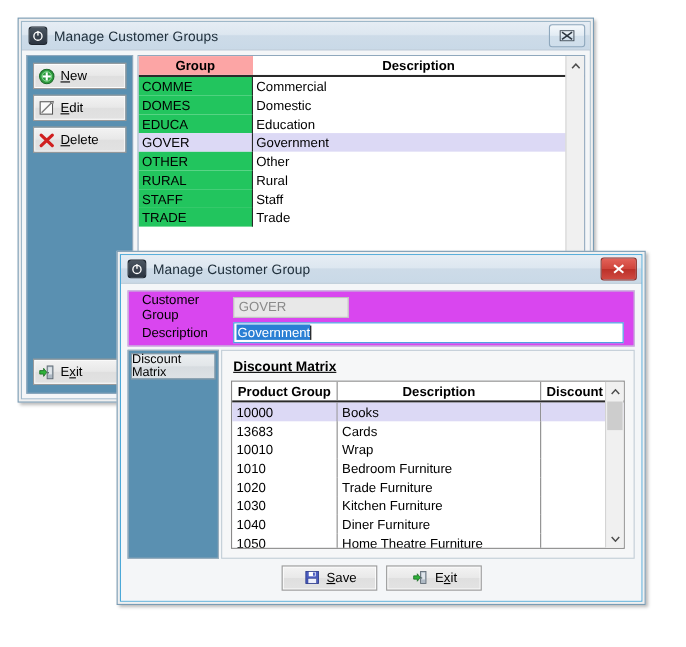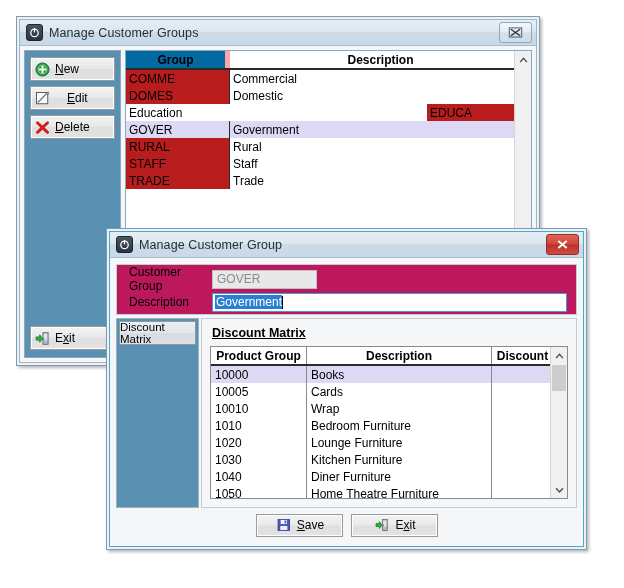--- a/index.html
+++ b/index.html
@@ -95,21 +95,21 @@
     box-shadow: inset 0 0 0 1px #fdfdfd;
     display: flex; align-items: center;
     box-sizing: border-box;
     cursor: pointer;
     font-size: 12px;
   }
   .tool-btn .ico { width: 22px; flex: none; display: flex; align-items: center; justify-content: center; }
   .tool-btn .lbl { flex: 1 1 auto; text-align: left; padding-left: 2px; }
   .tool-btn u { text-decoration: underline; }
   #btn-new { top: 6px; align-items: center; }
-  #btn-edit { top: 35px; gap: 12px; }
+  #btn-edit { top: 35px; }
   #btn-delete { top: 64px; }
   #btn-exit-1 { bottom: 7px; }
 
   .grid-wrap {
     position: absolute;
     top: 4px; left: 105px; right: 4px;
     height: 186px;
     background: #ffffff;
     border: 1px solid #8fa8bd;
     box-sizing: border-box;
@@ -120,22 +120,22 @@
     background: #ffffff;
     border-bottom: 2px solid #2a2a2a;
     box-sizing: border-box;
     font-weight: bold;
     font-size: 12px;
   }
   .grid-head .cell { display: flex; align-items: center; justify-content: center; box-sizing: border-box; }
   .grid-rows { position: relative; }
   .grid-row { display: flex; height: 17px; font-size: 12px; box-sizing: border-box; }
   .grid-row .cell { display: flex; align-items: center; box-sizing: border-box; padding-left: 3px; overflow: hidden; white-space: nowrap; }
-  .c-group { width: 104px; background: #b91c1c; border-right: 1px solid #2a2a2a; }
-  .grid-head .c-group { background: #0369a1; border-right: 5px solid #fca5a5; }
+  .c-group { width: 104px; background: #22c55e; border-right: 1px solid #2a2a2a; }
+  .grid-head .c-group { background: #fca5a5; border-right: 1px solid #fca5a5; }
   .c-desc { flex: 1 1 auto; background: #ffffff; }
   .grid-row.selected .c-group, .grid-row.selected .c-desc { background: #dcd9f5; }
 
   
   .vscroll {
     position: absolute; top: 0; right: 0; bottom: 0; width: 17px;
     background: #f0f0f0;
     border-left: 1px solid #d4d4d4;
     box-sizing: border-box;
   }
@@ -156,21 +156,21 @@
   #win-group .win-body {
     position: absolute; top: 26px; left: 0; right: 0; bottom: 0;
     background: #f4f6f8;
     padding: 6px;
     box-sizing: border-box;
   }
   .form-area {
     position: absolute;
     top: 6px; left: 6px; right: 6px;
     height: 51px;
-    background: #be185d;
+    background: #d946ef;
     border: 1px solid #c2cdd6;
     box-sizing: border-box;
   }
   .field-row { position: absolute; left: 0; right: 0; height: 22px; display: flex; align-items: center; }
   #fr-group { top: 3px; }
   #fr-desc { top: 26px; }
   .field-label { width: 95px; padding-left: 12px; font-size: 12px; box-sizing: border-box; }
   .input-disabled {
     width: 105px; height: 19px;
     background: #e8e8e8;
@@ -349,26 +349,30 @@
           <div class="grid-rows" id="groups-rows">
               <div class="grid-row">
                 <div class="cell c-group">COMME</div>
                 <div class="cell c-desc">Commercial</div>
               </div>
               <div class="grid-row">
                 <div class="cell c-group">DOMES</div>
                 <div class="cell c-desc">Domestic</div>
               </div>
               <div class="grid-row">
+                <div class="cell c-group">EDUCA</div>
                 <div class="cell c-desc">Education</div>
-                <div class="cell c-group">EDUCA</div>
               </div>
               <div class="grid-row selected">
                 <div class="cell c-group">GOVER</div>
                 <div class="cell c-desc">Government</div>
+              </div>
+              <div class="grid-row">
+                <div class="cell c-group">OTHER</div>
+                <div class="cell c-desc">Other</div>
               </div>
               <div class="grid-row">
                 <div class="cell c-group">RURAL</div>
                 <div class="cell c-desc">Rural</div>
               </div>
               <div class="grid-row">
                 <div class="cell c-group">STAFF</div>
                 <div class="cell c-desc">Staff</div>
               </div>
               <div class="grid-row">
@@ -438,37 +442,37 @@
                 <div class="cell c2-desc">Description</div>
                 <div class="cell c2-pct">Discount %</div>
               </div>
               <div id="matrix-rows">
                   <div class="grid2-row selected">
                     <div class="cell c2-pg">10000</div>
                     <div class="cell c2-desc">Books</div>
                     <div class="cell c2-pct"></div>
                   </div>
                   <div class="grid2-row">
-                    <div class="cell c2-pg">10005</div>
+                    <div class="cell c2-pg">13683</div>
                     <div class="cell c2-desc">Cards</div>
                     <div class="cell c2-pct"></div>
                   </div>
                   <div class="grid2-row">
                     <div class="cell c2-pg">10010</div>
                     <div class="cell c2-desc">Wrap</div>
                     <div class="cell c2-pct"></div>
                   </div>
                   <div class="grid2-row">
                     <div class="cell c2-pg">1010</div>
                     <div class="cell c2-desc">Bedroom Furniture</div>
                     <div class="cell c2-pct"></div>
                   </div>
                   <div class="grid2-row">
                     <div class="cell c2-pg">1020</div>
-                    <div class="cell c2-desc">Lounge Furniture</div>
+                    <div class="cell c2-desc">Trade Furniture</div>
                     <div class="cell c2-pct"></div>
                   </div>
                   <div class="grid2-row">
                     <div class="cell c2-pg">1030</div>
                     <div class="cell c2-desc">Kitchen Furniture</div>
                     <div class="cell c2-pct"></div>
                   </div>
                   <div class="grid2-row">
                     <div class="cell c2-pg">1040</div>
                     <div class="cell c2-desc">Diner Furniture</div>

